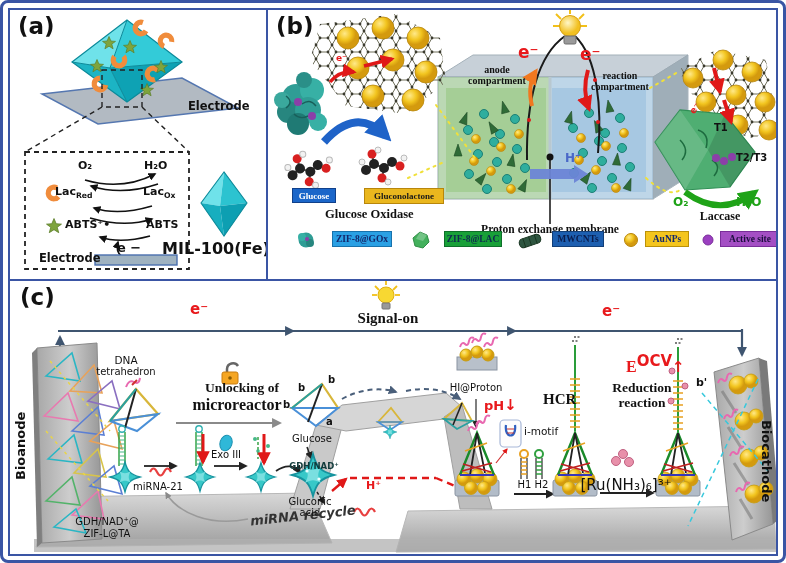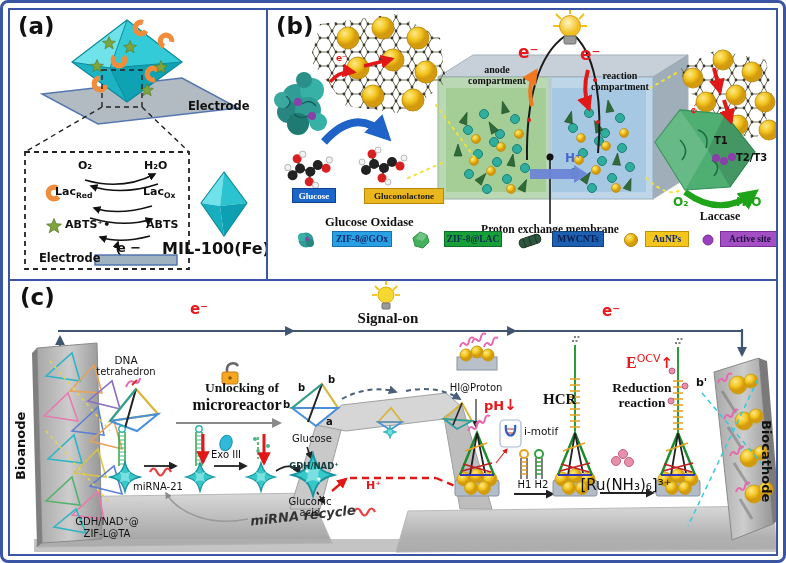--- a/index.html
+++ b/index.html
@@ -350,22 +350,22 @@
 <div class="lbl sb ctr" style="left:352px;top:61px;font-size:10px">reaction</div>
 <div class="lbl sb ctr" style="left:352px;top:72px;font-size:10px">compartment</div>
 <div class="lbl b" style="left:297px;top:142px;font-size:12px;color:#4a68c8">H⁺</div>
 <div class="lbl sb ctr" style="left:282px;top:213px;font-size:11.5px">Proton exchange membrane</div>
 <div class="box" style="left:24px;top:178px;width:44px;height:15px;background:#1b66c9;border:1px solid #10408a;color:#fff;font-size:9px">
         <span>Glucose</span>
       </div>
 <div class="box" style="left:96px;top:178px;width:80px;height:16px;background:#eab71e;border:1px solid #b8860b;color:#191919;font-size:9px">
         <span>Gluconolactone</span>
       </div>
-<div class="lbl sb" style="left:57px;top:206px;font-size:12.5px">Glucose Oxidase</div>
-<div class="lbl b" style="left:446px;top:126px;font-size:10px">T1</div>
+<div class="lbl sb" style="left:57px;top:198px;font-size:12.5px">Glucose Oxidase</div>
+<div class="lbl b" style="left:446px;top:113px;font-size:10px">T1</div>
 <div class="lbl b" style="left:468px;top:143px;font-size:10px">T2/T3</div>
 <div class="lbl b" style="left:405px;top:186px;font-size:12px;color:#1fa318">O₂</div>
 <div class="lbl b" style="left:468px;top:186px;font-size:12px;color:#1fa318">H₂O</div>
 <div class="lbl sb ctr" style="left:452px;top:200px;font-size:12px">Laccase</div>
 <div class="box" style="left:64px;top:221px;width:60px;height:16px;background:#2aa0e4;border:1px solid #1872ac;color:#13276b;font-size:9.5px">
         <span>ZIF-8@GOx</span>
       </div>
 <div class="box" style="left:176px;top:221px;width:58px;height:16px;background:#18a038;border:1px solid #0e702a;color:#0e2a4e;font-size:9.5px">
         <span>ZIF-8@LAC</span>
       </div>
@@ -663,17 +663,17 @@
 <div class="lbl b" style="left:273px;top:119px;font-size:10px">b</div>
 <div class="lbl b" style="left:316px;top:136px;font-size:10px">a</div>
 <div class="lbl ctr" style="left:466px;top:102px;font-size:10px">HI@Proton</div>
 <div class="lbl" style="left:474px;top:115px"><span class="red" style="font-size:13px">pH</span><span class="red" style="font-size:15px">↓</span></div>
 <div class="lbl" style="left:514px;top:145px;font-size:10.5px">i-motif</div>
 <div class="lbl ctr" style="left:523px;top:199px;font-size:10px">H1 H2</div>
 <div class="lbl sb" style="left:533px;top:110px;font-size:15px">HCR</div>
 <div class="lbl ctr" style="left:616px;top:196px;font-size:15px">[Ru(NH₃)₆]³⁺</div>
 <div class="lbl sb ctr" style="left:632px;top:100px;font-size:13.5px">Reduction</div>
 <div class="lbl sb ctr" style="left:632px;top:115px;font-size:13.5px">reaction</div>
-<div class="lbl" style="left:616px;top:72px"><span class="red sb" style="font-size:16px">E</span><sup class="red" style="font-size:11px;font-weight:400">OCV</sup><span class="red" style="font-size:15px">↑</span></div>
+<div class="lbl" style="left:616px;top:72px"><span class="red sb" style="font-size:16px">E</span><sup class="red" style="font-size:15px;font-weight:700">OCV</sup><span class="red" style="font-size:15px">↑</span></div>
 <div class="lbl b" style="left:686px;top:96px;font-size:11px">b'</div>
 </div>
 
 </div>
 
 </body></html>

